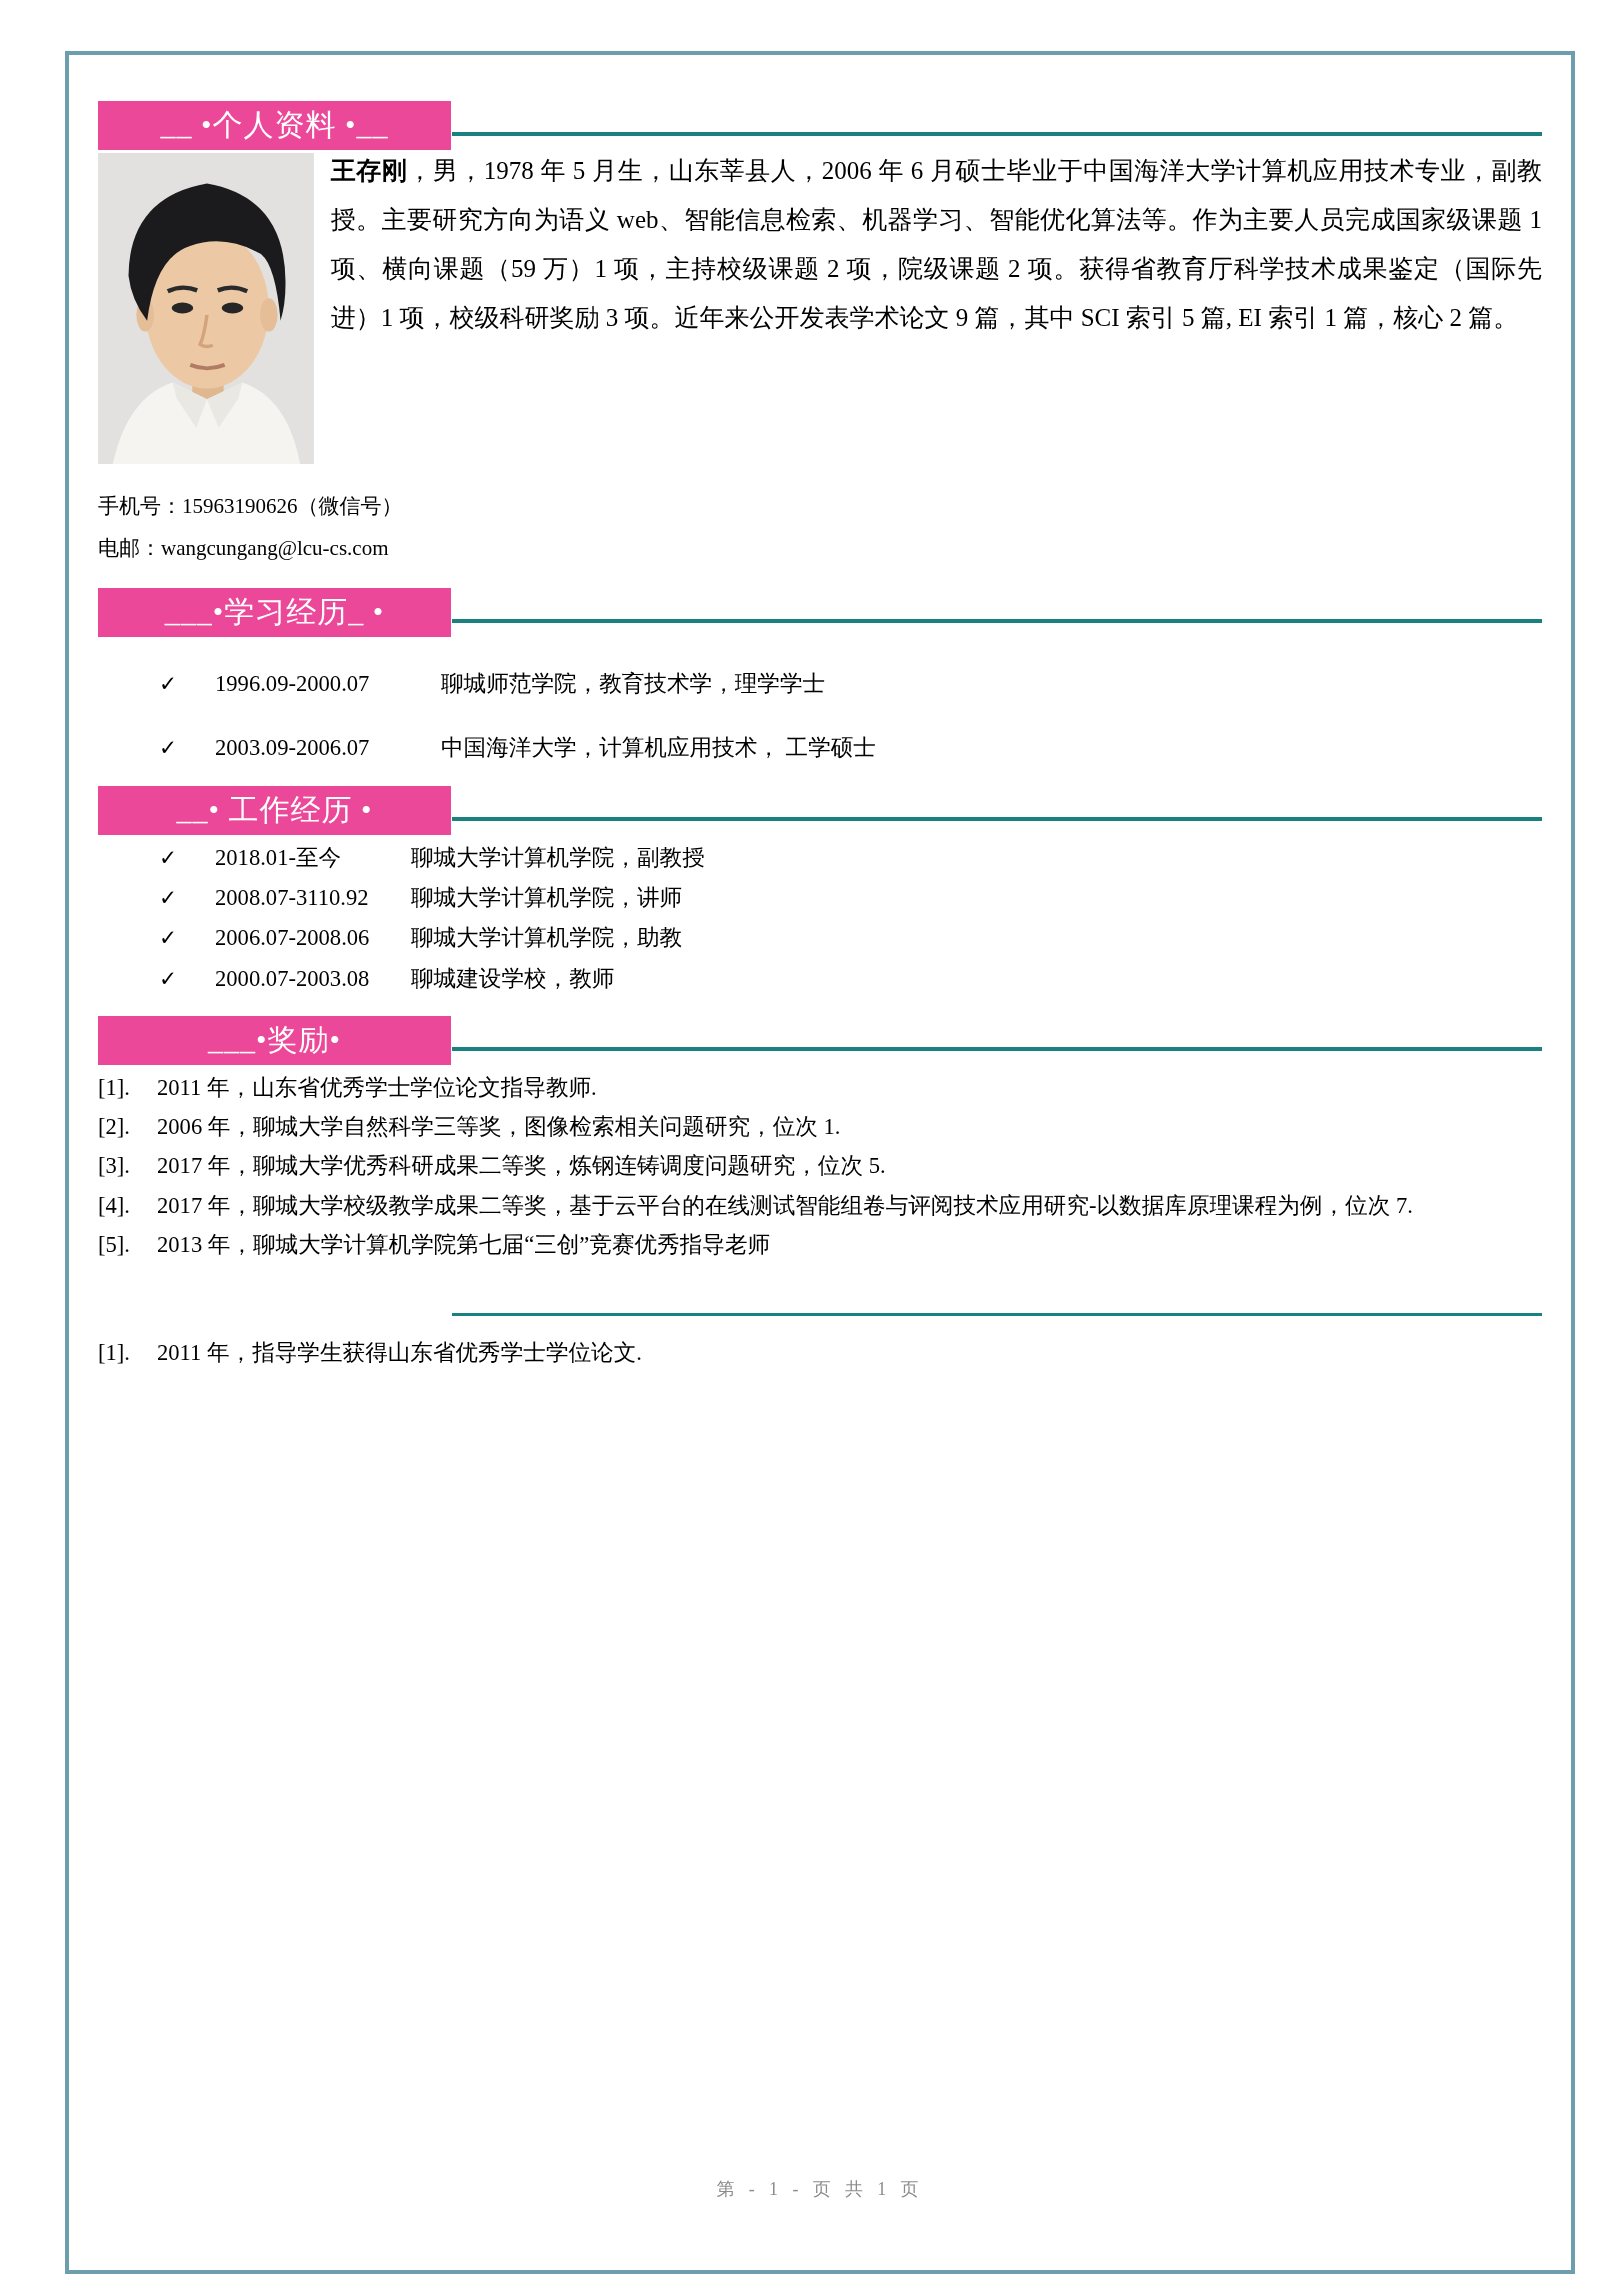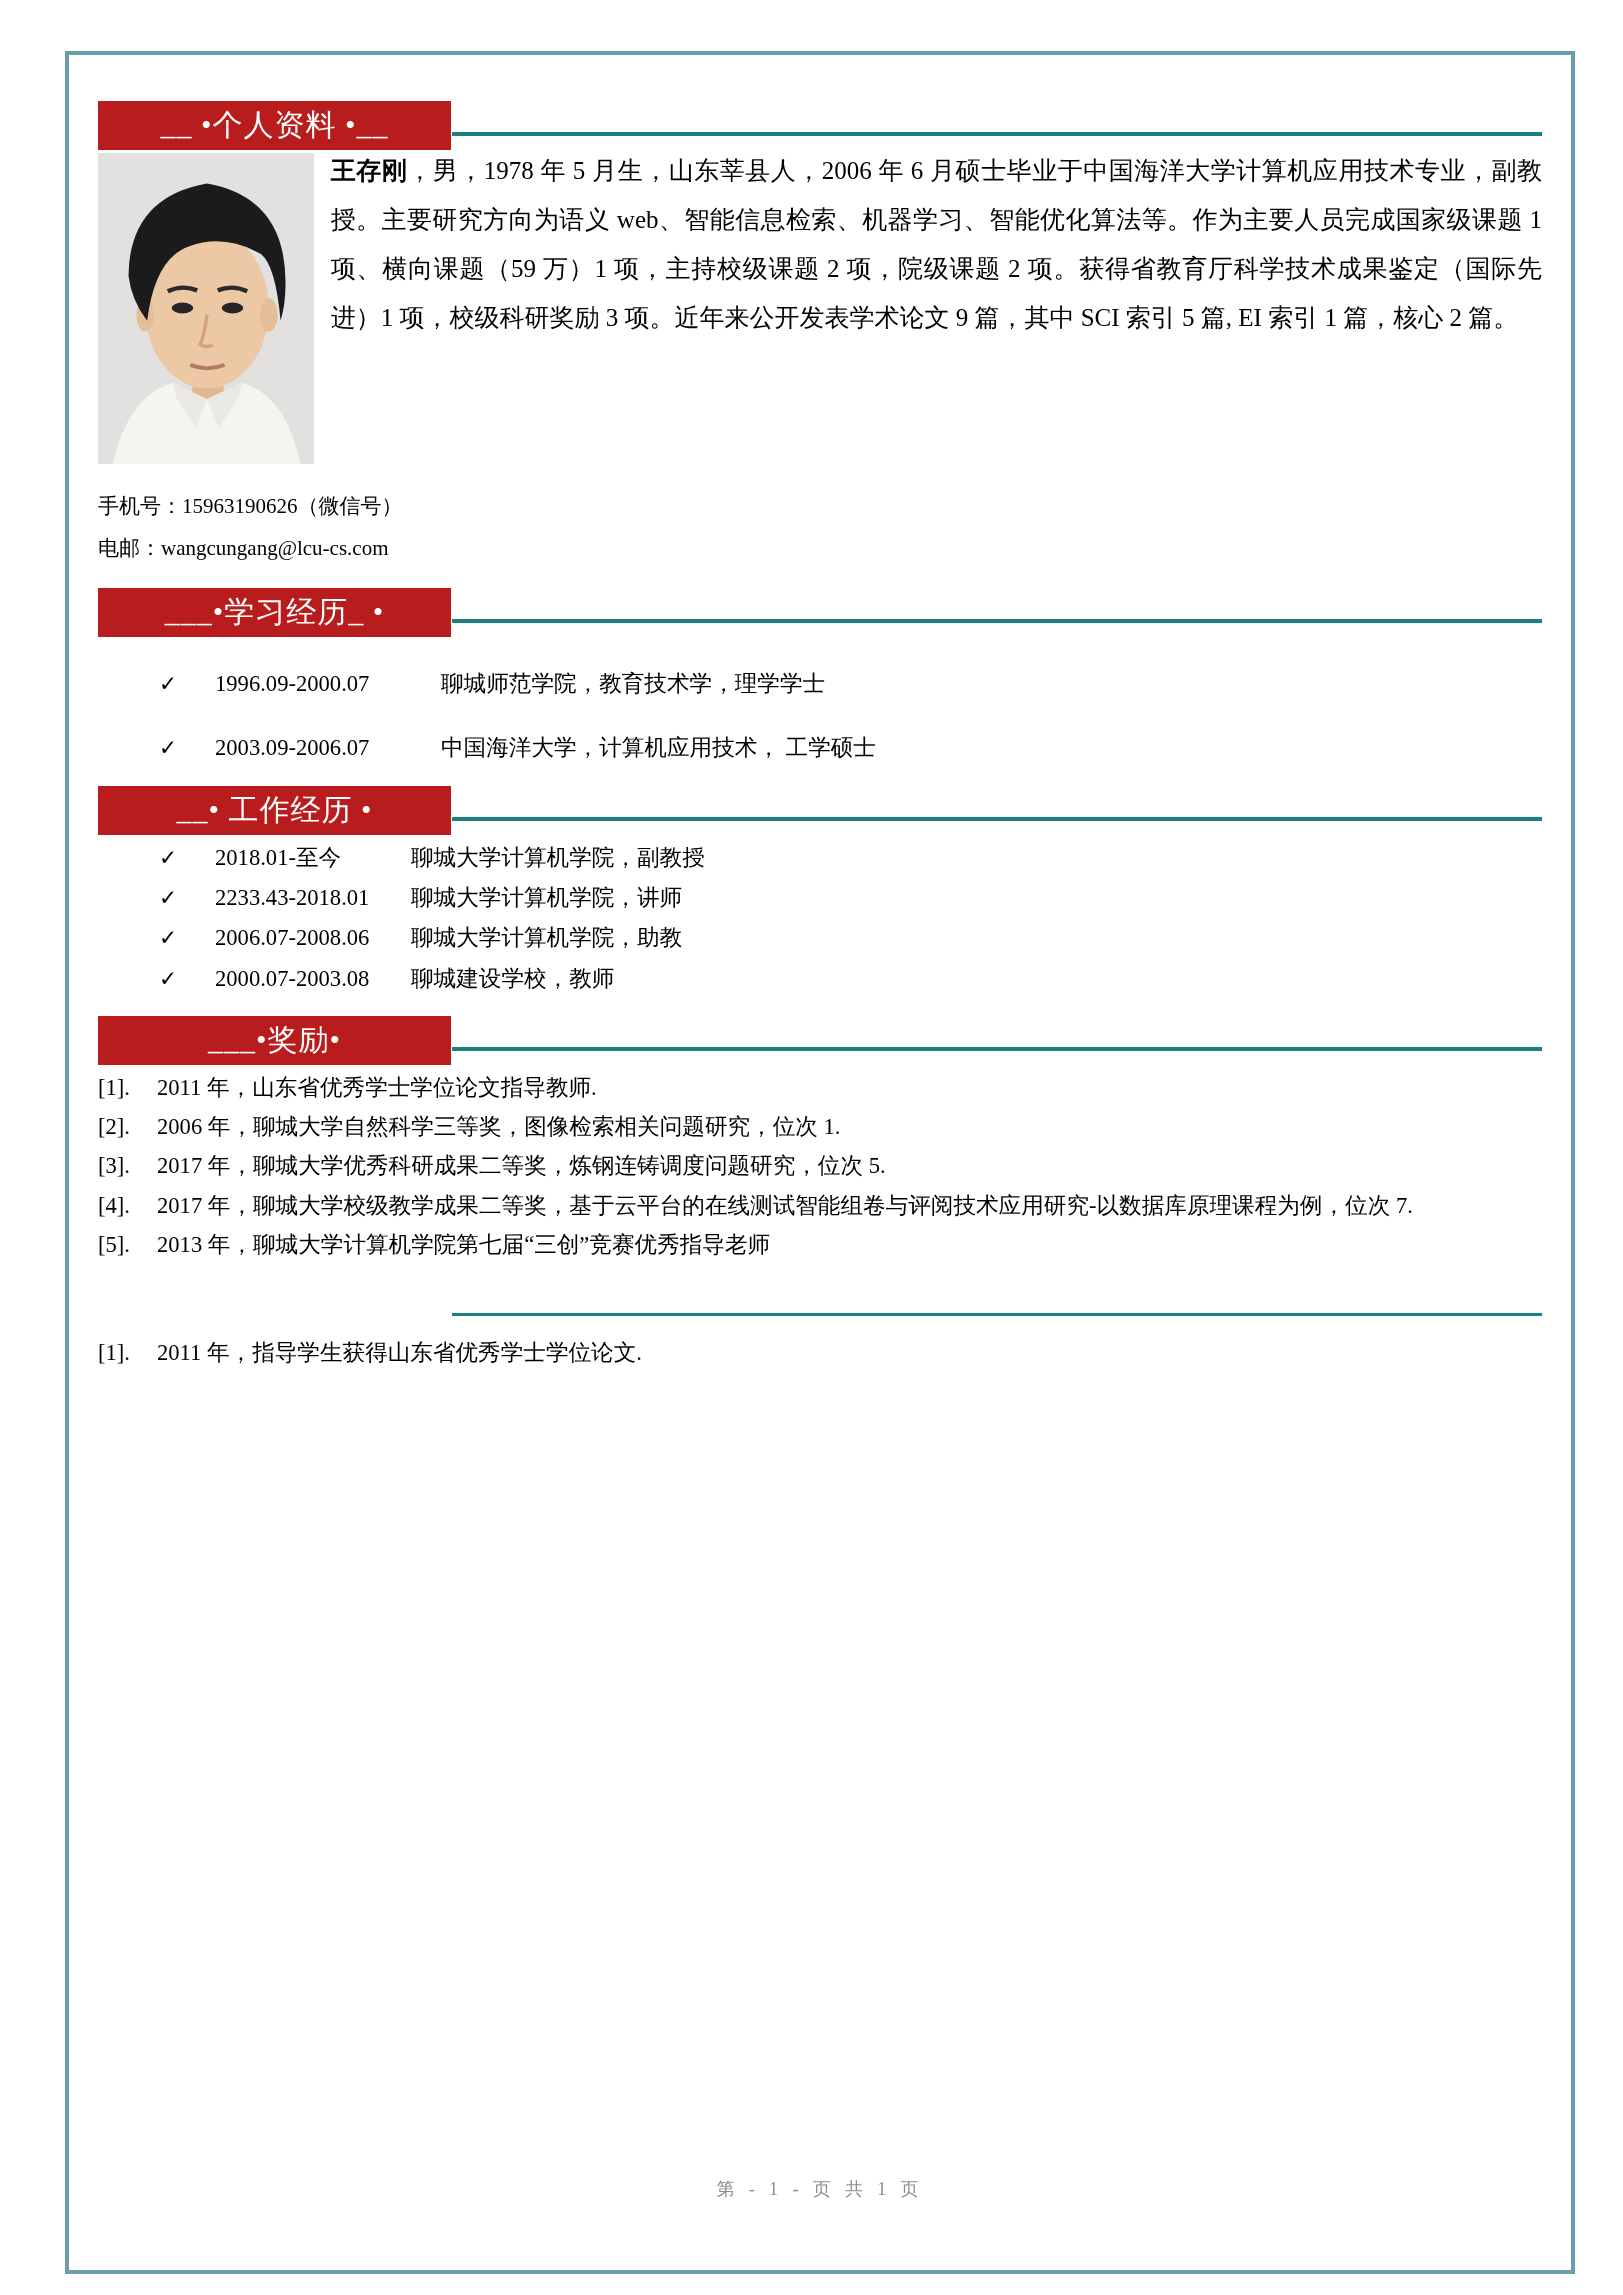--- a/index.html
+++ b/index.html
@@ -10,21 +10,21 @@
   .frame {
     position:absolute; left:65px; top:51px; width:1510px; height:2223px;
     border:4.9px solid #6d9eae; box-sizing:border-box;
   }
   .content { position:absolute; left:98px; top:101px; width:1444px; }
 
   
   .sec { position:relative; height:49px; }
   .sec-box {
     position:absolute; left:0; top:0; width:353px; height:49px;
-    background:#b91c1c; color:#ffffff; text-align:center;
+    background:#ec4899; color:#ffffff; text-align:center;
   }
   .sec-box span {
     display:block; font-size:30px; line-height:47px; white-space:pre; letter-spacing:1px;
   }
   .sec-rule { position:absolute; left:354px; right:0; top:31px; height:3.9px; background:#1a8080; }
 
   
   .profile-row { display:flex; margin-top:2.9px; }
   .photo { width:216px; height:311px; flex:none; }
   .bio {
@@ -122,21 +122,21 @@
       <div class="sec-rule"></div>
     </div>
 
     <div class="check-row row-first">
       <span class="check">✓</span>
       <span class="period-work">2018.01-至今</span>
       <span class="detail">聊城大学计算机学院，副教授</span>
     </div>
     <div class="check-row row-next">
       <span class="check">✓</span>
-      <span class="period-work">2233.43-2018.01</span>
+      <span class="period-work">2008.07-3110.92</span>
       <span class="detail">聊城大学计算机学院，讲师</span>
     </div>
     <div class="check-row row-next">
       <span class="check">✓</span>
       <span class="period-work">2006.07-2008.06</span>
       <span class="detail">聊城大学计算机学院，助教</span>
     </div>
     <div class="check-row row-next">
       <span class="check">✓</span>
       <span class="period-work">2000.07-2003.08</span>

